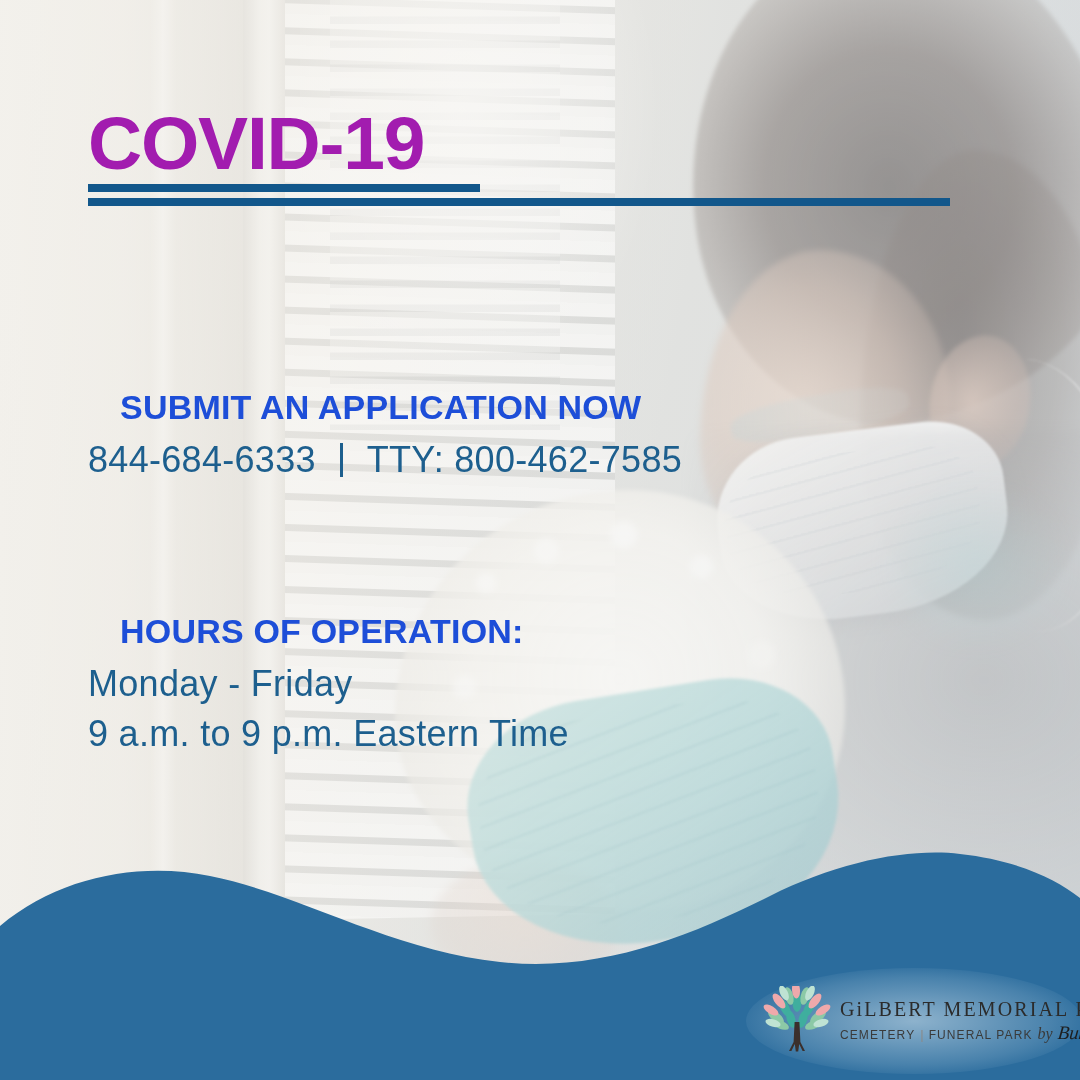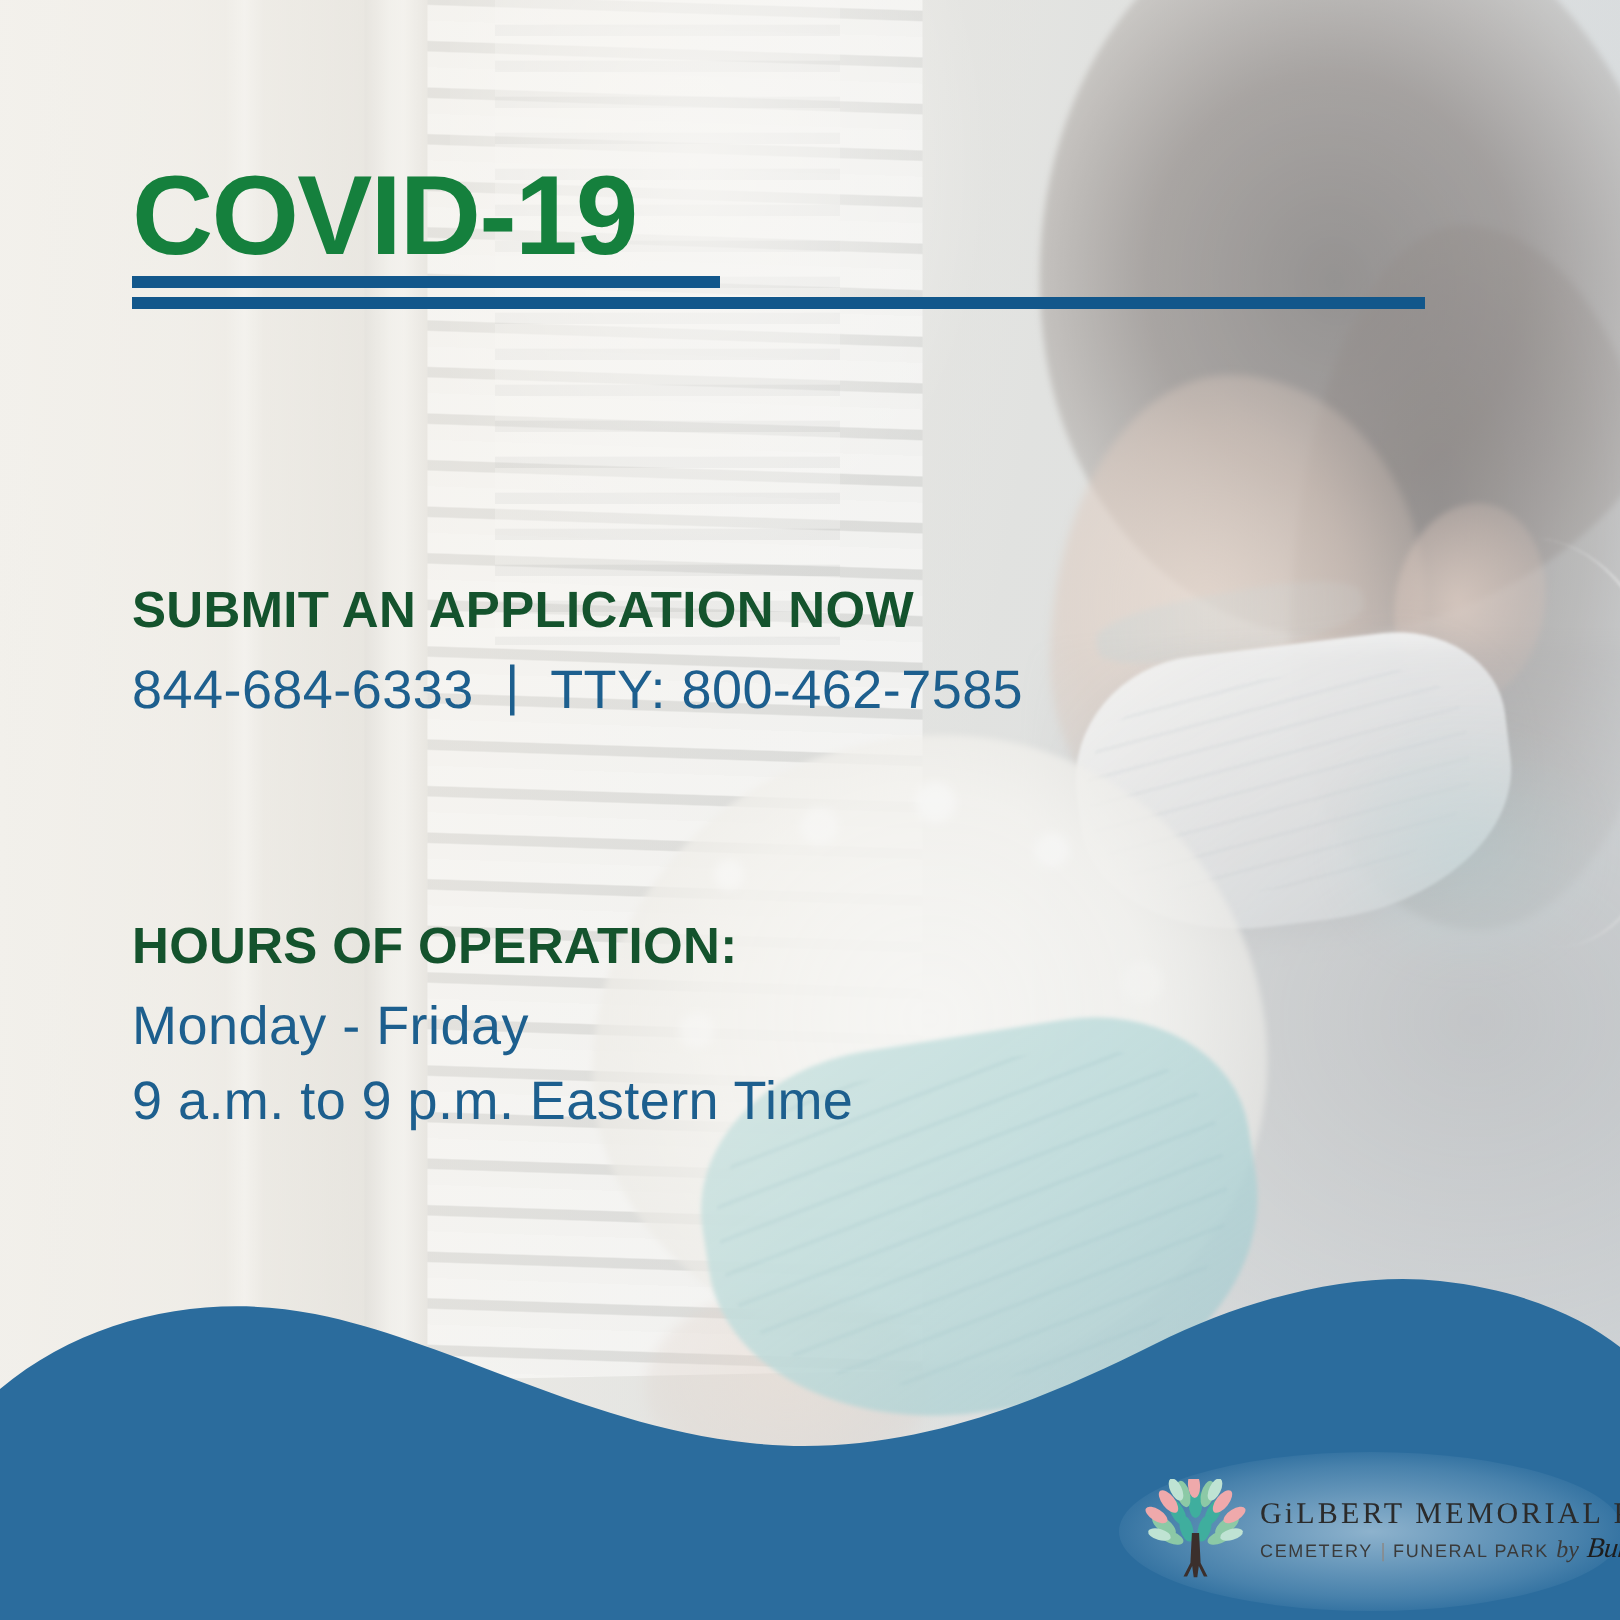--- a/index.html
+++ b/index.html
@@ -253,21 +253,21 @@
   .wave-wrap{ position:absolute; left:0; bottom:0; width:1080px; height:240px; }
   .wave-wrap svg{ display:block; width:100%; height:100%; }
 
   
   .content{ position:absolute; inset:0; }
 
   .headline{
     position:absolute;
     left:88px;
     top:108px;
-    color:#15803d;
+    color:#a21caf;
   }
   .hl-line{
     font-weight:bold;
     font-size:74px;
     line-height:70px;
     letter-spacing:-1.2px;
     white-space:nowrap;
     font-stretch:condensed;
     transform:scaleX(1.0);
     transform-origin:left center;
@@ -287,22 +287,23 @@
     left:88px;
     color:#1a5a8a;
   }
   .block.apply{ top:388px; }
   .block.hours{ top:612px; }
 
   .b-title{
     font-size:34px;
     font-weight:bold;
     letter-spacing:.2px;
-    color:#14532d;
+    color:#1d4ed8;
     white-space:nowrap;
+    margin-left:32px;
   }
   .b-line{
     font-size:36px;
     font-weight:normal;
     letter-spacing:.3px;
     color:#1d5f8e;
     margin-top:12px;
     white-space:nowrap;
   }
   .b-line.tight{ margin-top:8px; }

